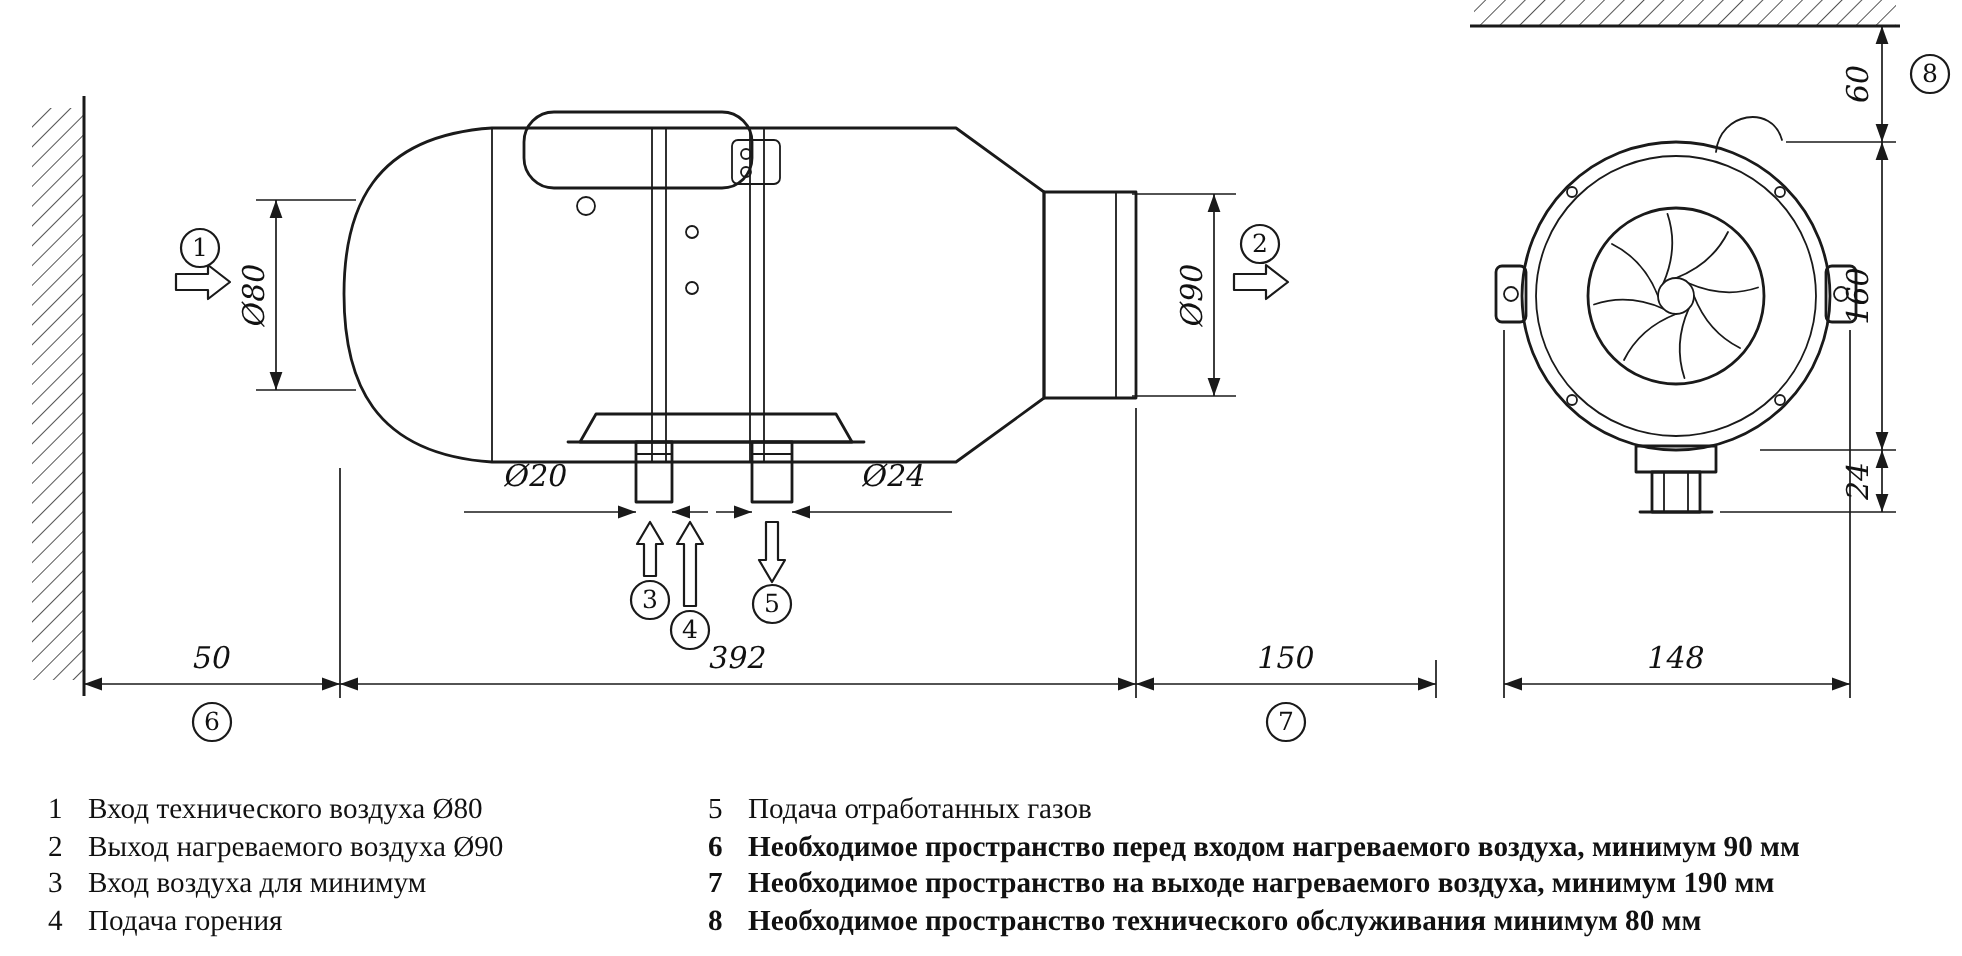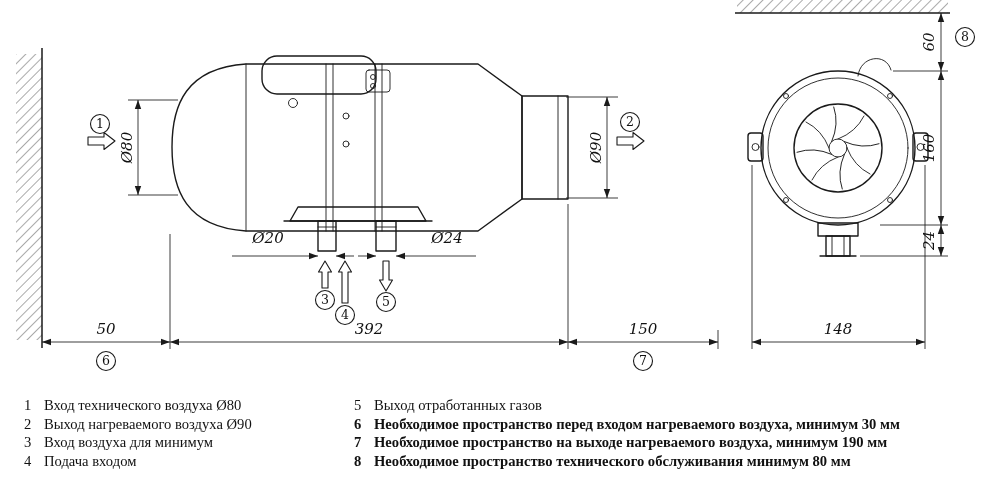--- a/index.html
+++ b/index.html
@@ -216,31 +216,31 @@
     <div class="legend-row">
       <span class="num">2</span>
       <span class="txt">Выход нагреваемого воздуха Ø90</span>
     </div>
     <div class="legend-row">
       <span class="num">3</span>
       <span class="txt">Вход воздуха для минимум</span>
     </div>
     <div class="legend-row">
       <span class="num">4</span>
-      <span class="txt">Подача входом</span>
+      <span class="txt">Подача горения</span>
     </div>
   </div>
   <div class="legend-col right">
     <div class="legend-row">
       <span class="num">5</span>
-      <span class="txt">Выход отработанных газов</span>
+      <span class="txt">Подача отработанных газов</span>
     </div>
     <div class="legend-row bold">
       <span class="num">6</span>
-      <span class="txt">Необходимое пространство перед входом нагреваемого воздуха, минимум 30 мм</span>
+      <span class="txt">Необходимое пространство перед входом нагреваемого воздуха, минимум 90 мм</span>
     </div>
     <div class="legend-row bold">
       <span class="num">7</span>
       <span class="txt">Необходимое пространство на выходе нагреваемого воздуха, минимум 190 мм</span>
     </div>
     <div class="legend-row bold">
       <span class="num">8</span>
       <span class="txt">Необходимое пространство технического обслуживания минимум 80 мм</span>
     </div>
   </div>

